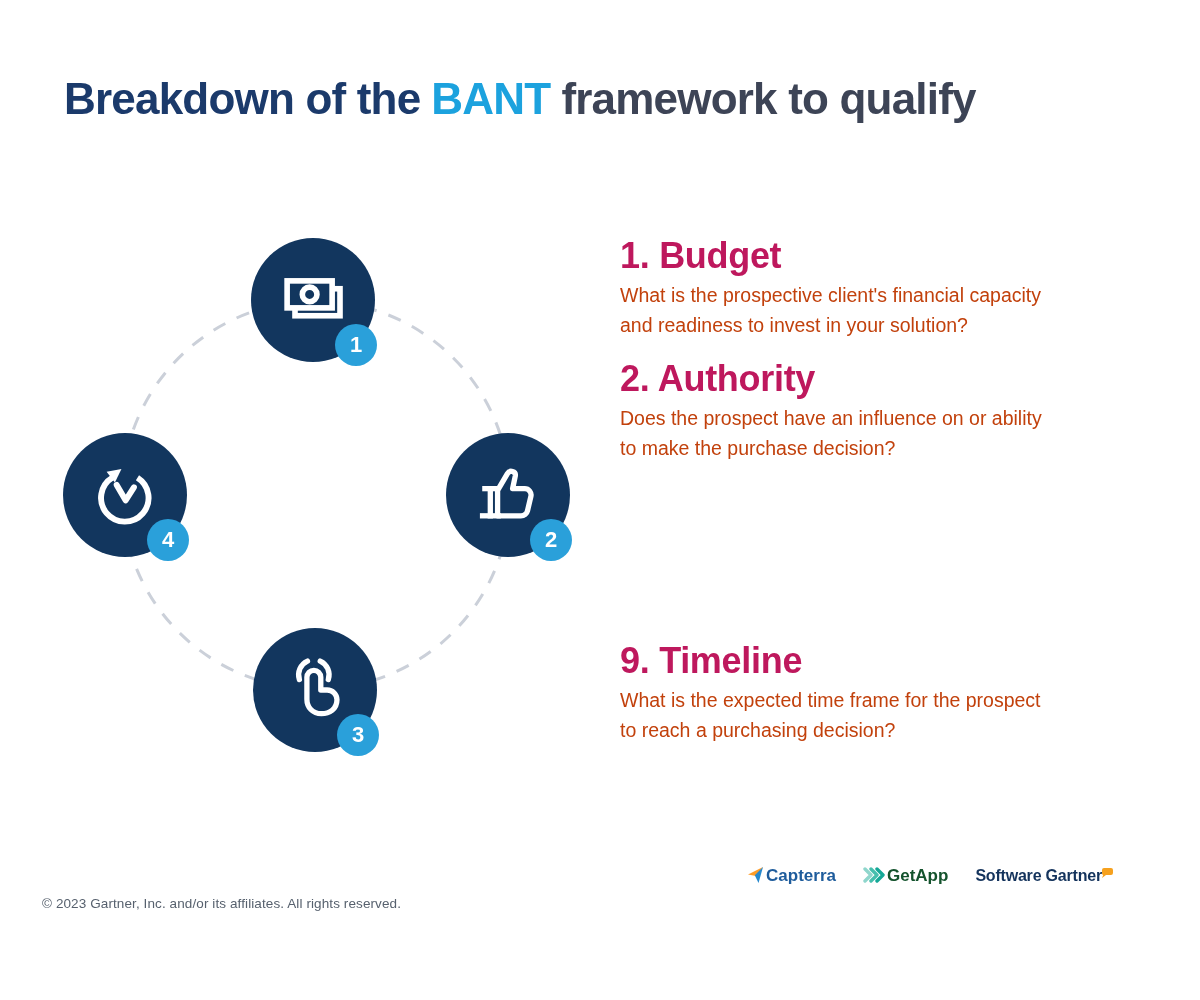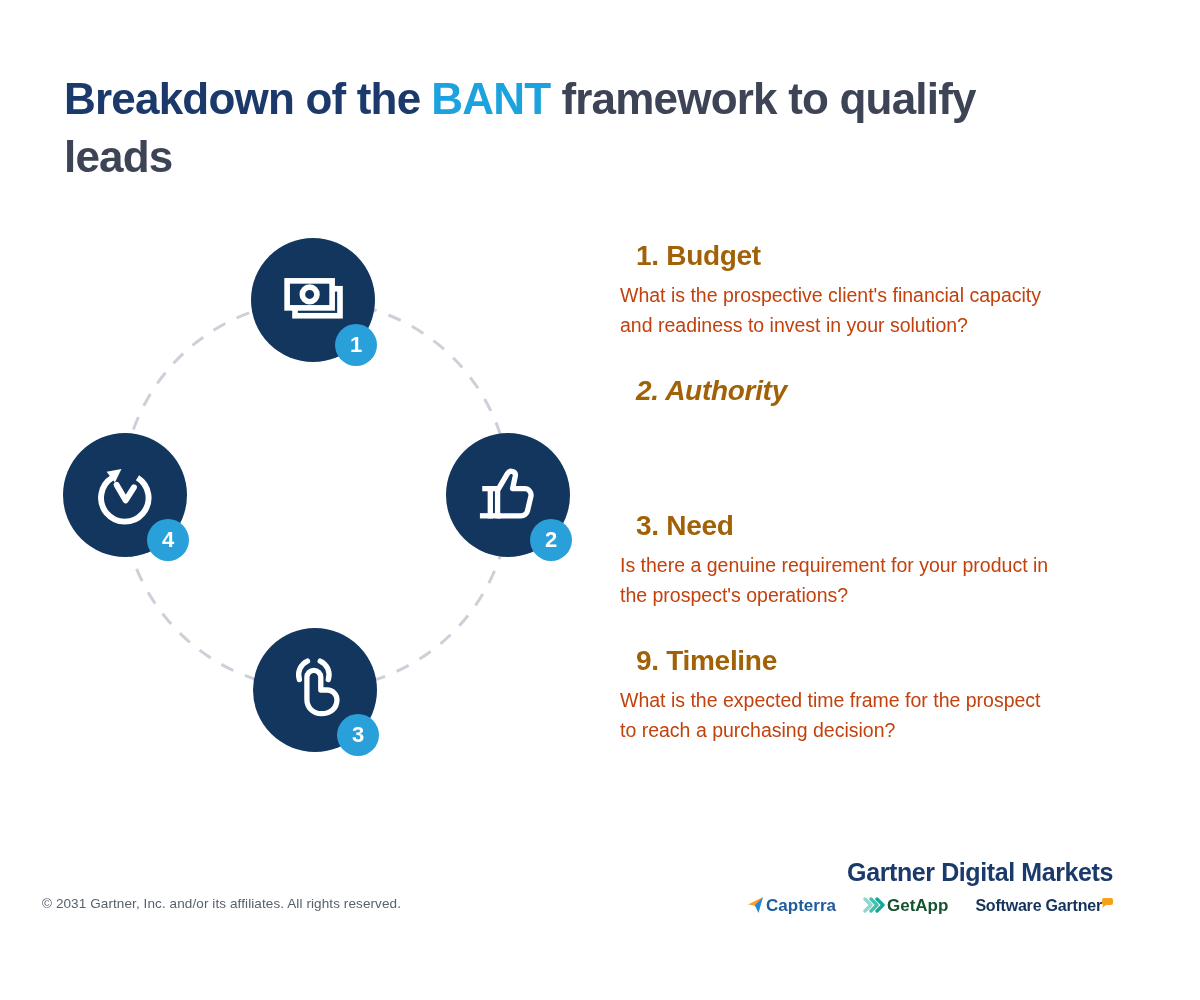--- a/index.html
+++ b/index.html
@@ -32,24 +32,24 @@
   .node-3 { left:253px; top:408px; }
   .node-4 { left:63px;  top:213px; }
   .badge {
     position:absolute; left:84px; top:86px; width:42px; height:42px; border-radius:50%;
     background:#2AA0DA; color:#ffffff; font-size:22px; font-weight:700;
     display:flex; align-items:center; justify-content:center;
   }
 
   
   .info { position:absolute; left:620px; width:512px; }
-  .info-1 { top:240px; } .info-2 { top:375px;font-style:italic; } .info-3 { top:510px; } .info-4 { top:645px; }
+  .info-1 { top:240px; } .info-2 { top:363px; } .info-3 { top:510px; } .info-4 { top:645px; }
   .info h2 {
-    font-size:28px; font-weight:700; letter-spacing:-0.3px;
-    color:#a16207; line-height:32px; margin:0 0 8px 16px;
+    font-size:36px; font-weight:700; letter-spacing:-0.3px;
+    color:#be185d; line-height:32px; margin:0 0 8px 0;
   }
   .info p {
     font-size:19.5px; color:#c2410c; line-height:30px; white-space:pre-line;
   }
 
   
   .copyright {
     position:absolute; left:42px; top:896px;
     font-size:13.5px; color:#57616E; letter-spacing:0.1px;
   }
@@ -65,21 +65,21 @@
   .capterra .lg-text { font-size:17px; font-weight:700; color:#1E5C9C; }
   .getapp   .lg-text { font-size:17px; font-weight:700; color:#14532d; }
   .sa       .lg-text { font-size:16px; font-weight:700; letter-spacing:-0.2px; color:#14335C; }
   .logo svg { display:block; }
 </style>
 </head>
 <body>
 
 <main class="canvas">
 
-  <h1 class="title"><span class="t-navy">Breakdown of the</span><span class="t-blue">BANT</span><span class="t-slate">framework to qualify</span><br><span class="t-slate">leads</span></h1>
+  <h1 class="title"><span class="t-navy">Breakdown of the</span><span class="t-blue">BANT</span><span class="t-slate">framework to qualify</span><br></h1>
 
   <div class="diagram">
 
     <svg class="ring" width="620" height="570" viewBox="0 0 620 570">
       <circle cx="316" cy="275" r="194" fill="none" stroke="#CBD0D9" stroke-width="3" stroke-dasharray="13.5 12.5"></circle>
     </svg>
 
     <div class="node node-1">
       <svg width="72" height="72" viewBox="0 0 64 64">
         <rect x="16" y="22" width="40" height="24" fill="#12365E" stroke="#ffffff" stroke-width="5"></rect>
@@ -123,38 +123,34 @@
   </div>
 
   <section class="info info-1">
     <h2>1. Budget</h2>
     <p>What is the prospective client's financial capacity
 and readiness to invest in your solution?</p>
   </section>
 
   <section class="info info-2">
     <h2>2. Authority</h2>
+    <p>Does the prospect have an influence on or ability
+to make the purchase decision?</p>
   </section>
 
-  <section class="info info-3">
-    <h2>3. Need</h2>
-    <p>Is there a genuine requirement for your product in
-the prospect's operations?</p>
-  </section>
 
   <section class="info info-4">
     <h2>9. Timeline</h2>
     <p>What is the expected time frame for the prospect
 to reach a purchasing decision?</p>
   </section>
 
-  <div class="copyright">© 2031 Gartner, Inc. and/or its affiliates. All rights reserved.</div>
+  <div class="copyright">© 2023 Gartner, Inc. and/or its affiliates. All rights reserved.</div>
 
   <div class="brand">
-    <div class="brand-name">Gartner Digital Markets</div>
     <div class="logo-row">
 
       <span class="logo capterra">
         <svg width="18" height="18" viewBox="0 0 18 18">
           <polygon points="0,8.5 15,1 8,10" fill="#FF9D28"></polygon>
           <polygon points="15,1 10.5,17 6.8,9.3" fill="#2789CE"></polygon>
         </svg>
         <span class="lg-text">Capterra</span>
       </span>
 

